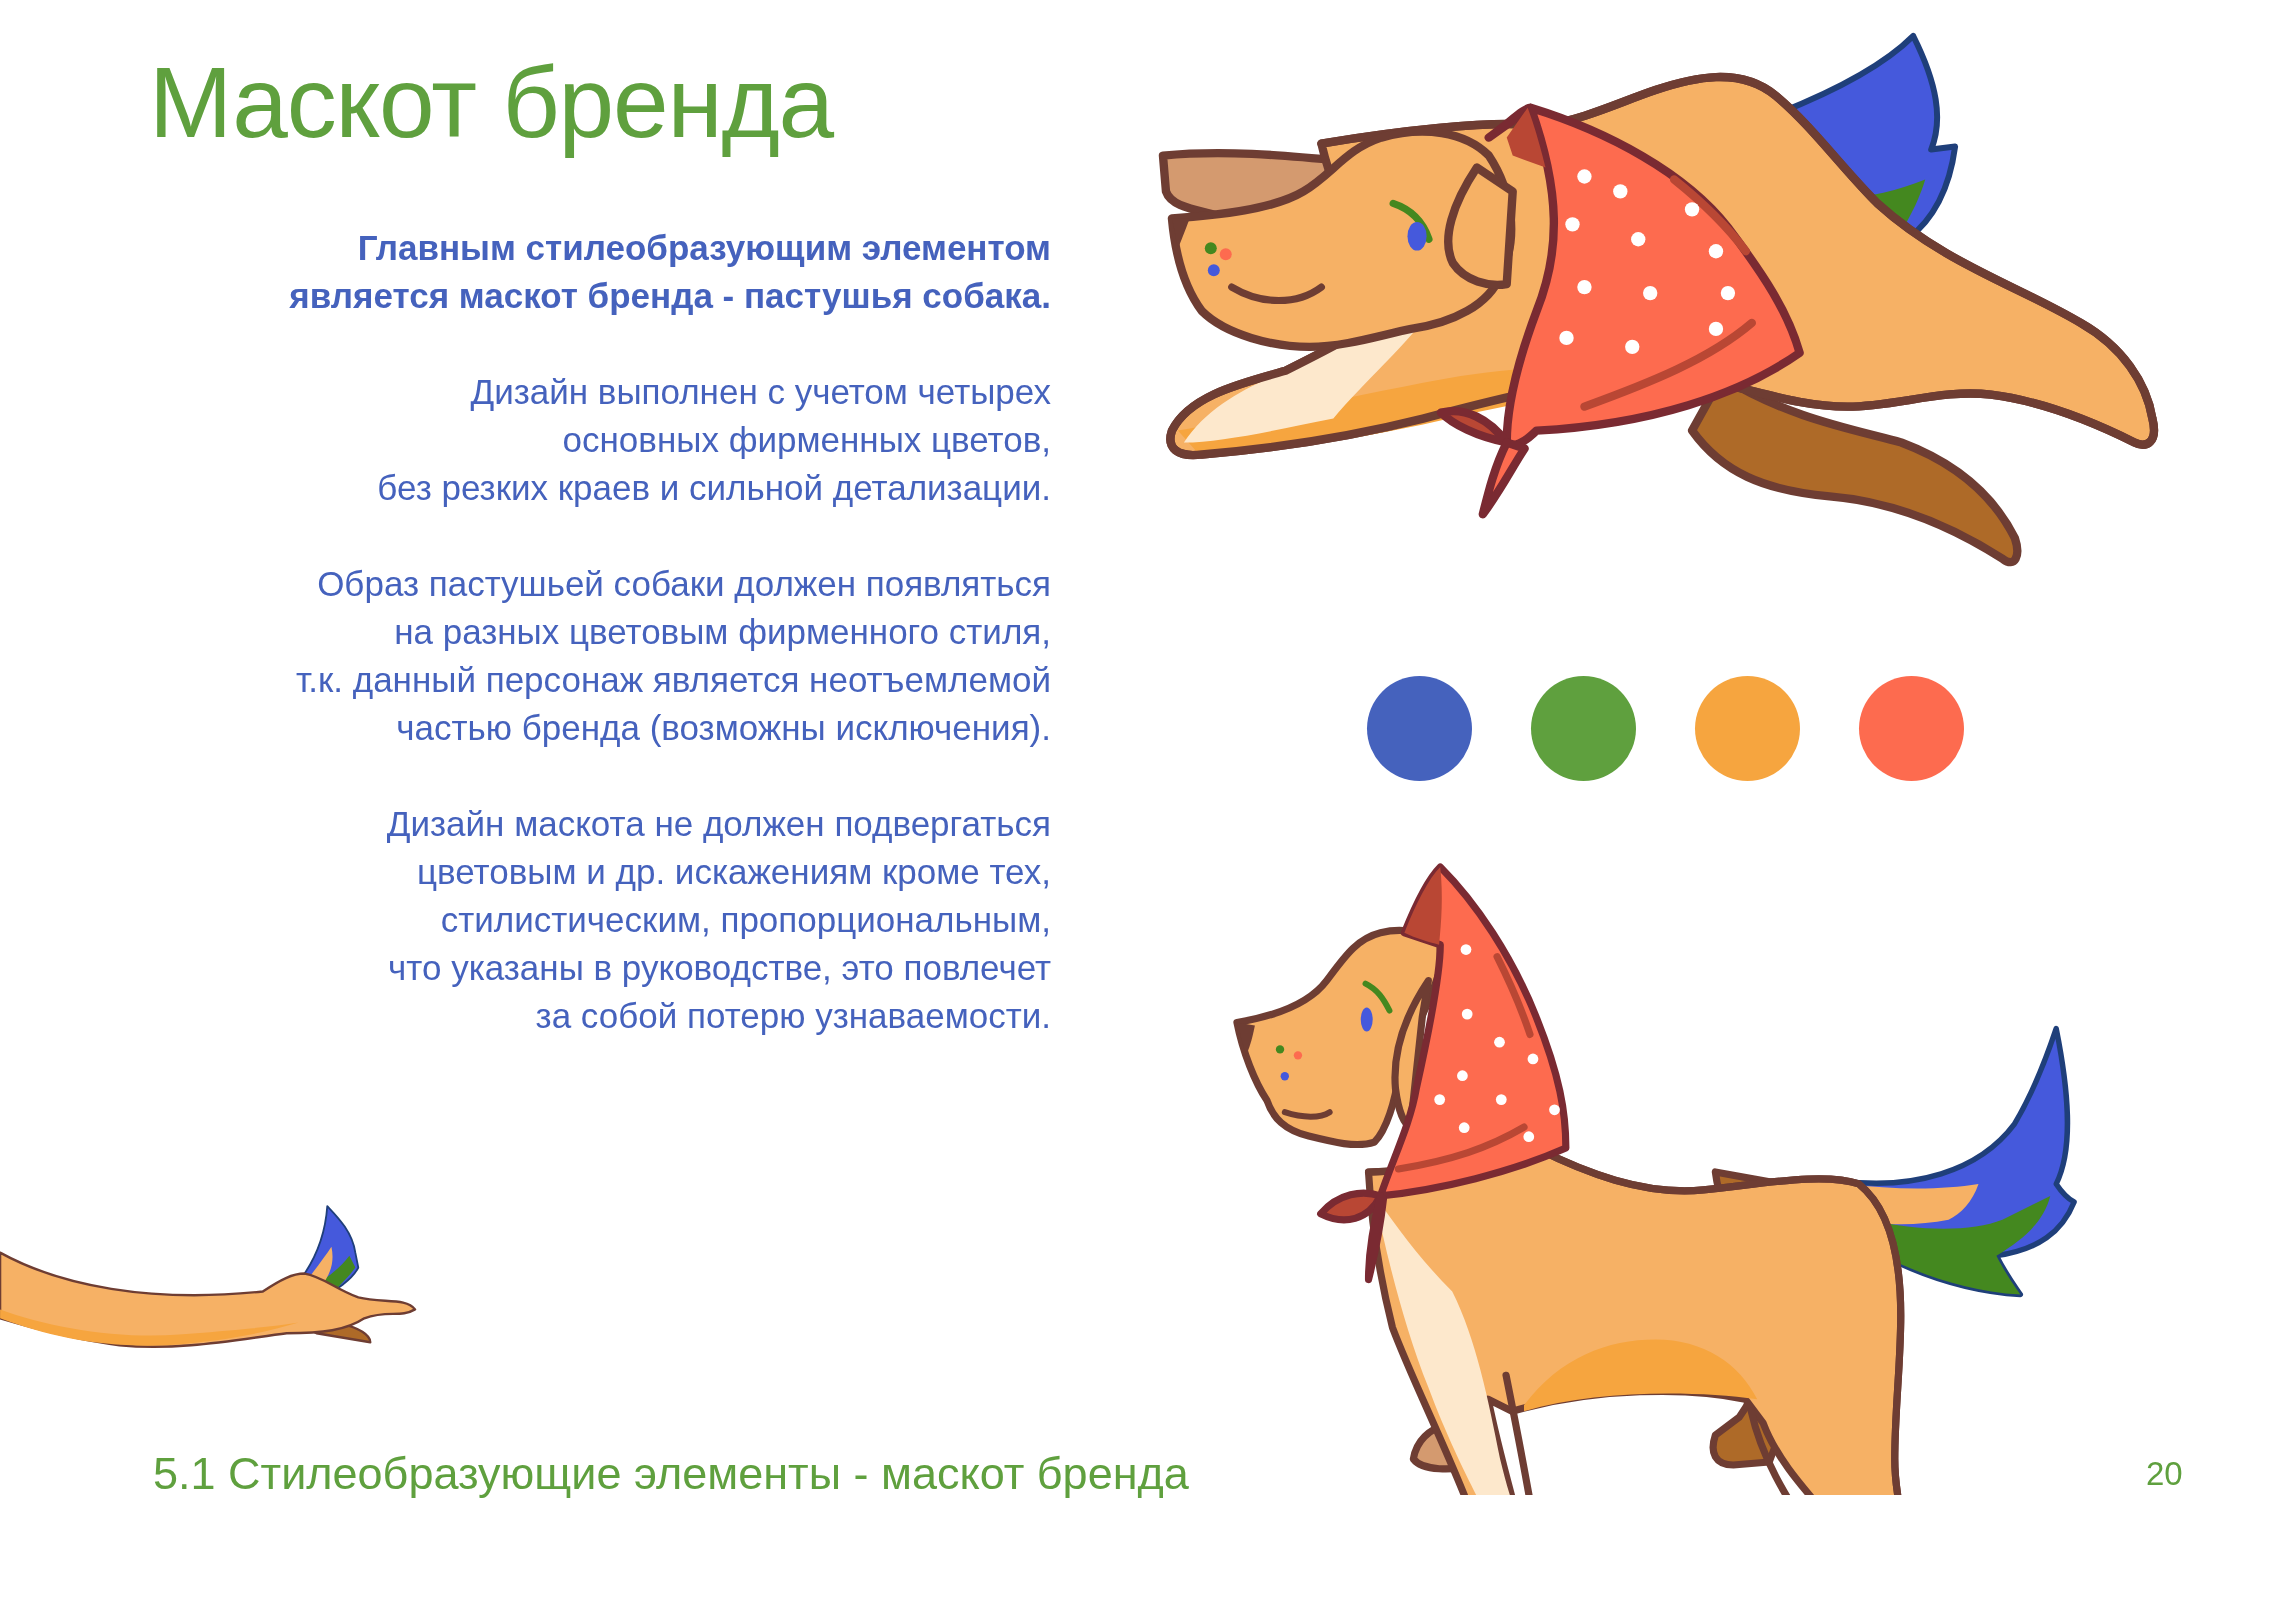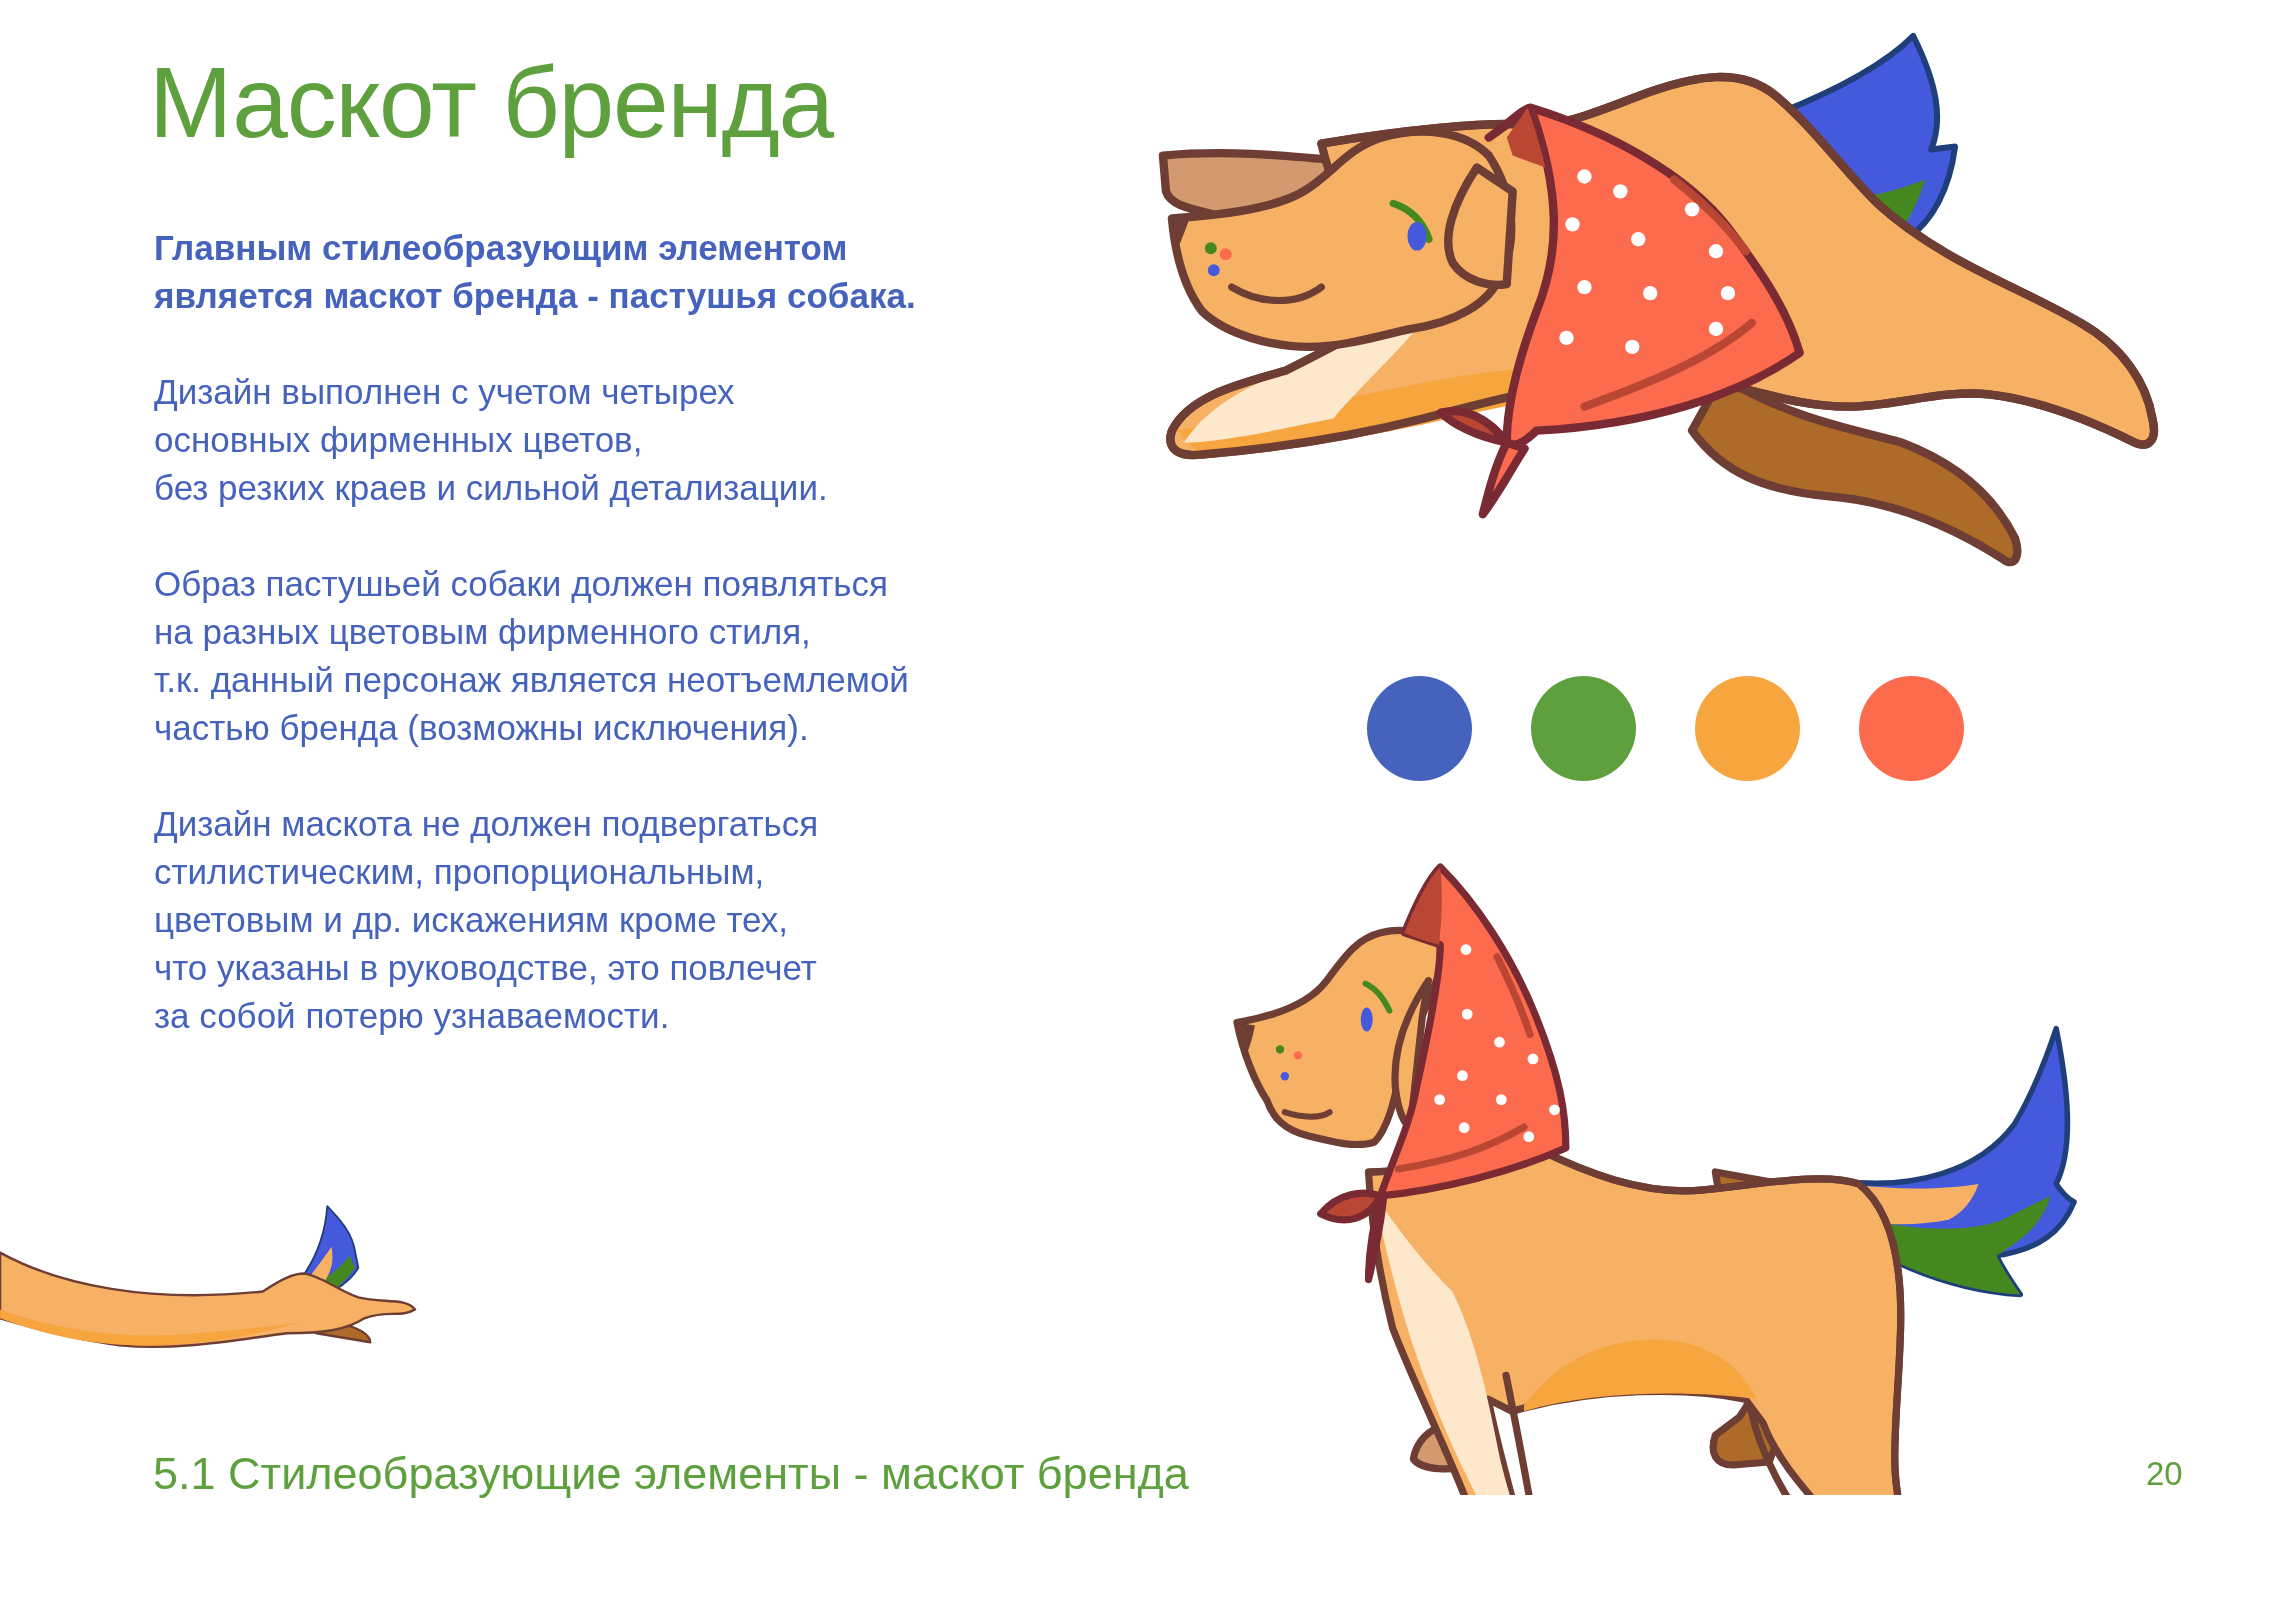--- a/index.html
+++ b/index.html
@@ -1,18 +1,18 @@
 <!DOCTYPE html>
 <html style="font-size:9.6px"><head>
   <meta charset="utf-8">
   <style>
     html, body { margin: 0; padding: 0; background: #ffffff; }
     body { width: 2295px; height: 1623px; position: relative; overflow: hidden;
            font-family: "Liberation Sans", "DejaVu Sans", sans-serif; }
-    .page { position: absolute; inset: 0; background: #ffffff; }
+    .page { position: absolute; inset: 0; background: #ffffff; text-align: right; }
 
     .title { position: absolute; left: 149px; top: 48px; margin: 0;
              font-size: 100px; line-height: 108px; font-weight: 400;
              color: #5fa03e; letter-spacing: -1.2px; white-space: nowrap; }
 
     .body-text { position: absolute; left: 154px; top: 212px; width: 897px; }
     .para { margin: 12px 0 48px 0; color: #4562bd; font-size: 35px; line-height: 48px; }
     .para.lead { font-weight: 700; }
     .para .line { display: block; white-space: nowrap; }
 
@@ -44,22 +44,22 @@
       <span class="line">без резких краев и сильной детализации.</span>
     </p>
     <p class="para">
       <span class="line">Образ пастушьей собаки должен появляться</span>
       <span class="line">на разных цветовым фирменного стиля,</span>
       <span class="line">т.к. данный персонаж является неотъемлемой</span>
       <span class="line">частью бренда (возможны исключения).</span>
     </p>
     <p class="para">
       <span class="line">Дизайн маскота не должен подвергаться</span>
+      <span class="line">цветовым и др. искажениям кроме тех,</span>
       <span class="line">стилистическим, пропорциональным,</span>
-      <span class="line">цветовым и др. искажениям кроме тех,</span>
       <span class="line">что указаны в руководстве, это повлечет</span>
       <span class="line">за собой потерю узнаваемости.</span>
     </p>
   </div>
 
   <svg class="illus" style="left:1154px; top:12px;" width="1106" height="592" viewBox="0 0 1850 990">
     <g stroke="#6e3d33" stroke-width="14" stroke-linejoin="round" stroke-linecap="round">
 
       <path d="M900 220 C1060 170 1200 110 1270 40 C1310 120 1320 180 1300 230 L1340 225 C1330 300 1300 350 1260 380 C1280 395 1300 400 1320 405 C1260 440 1180 460 1110 465 L980 420 Z" fill="#4559dc" stroke="#1f3f7a" stroke-width="10"></path>
       <path d="M920 330 C1020 320 1080 290 1150 250 C1140 280 1130 300 1120 310 C1180 315 1240 300 1290 280 C1275 330 1250 365 1240 385 C1180 425 1110 450 1030 455 Z" fill="#44881f" stroke="none"></path>

